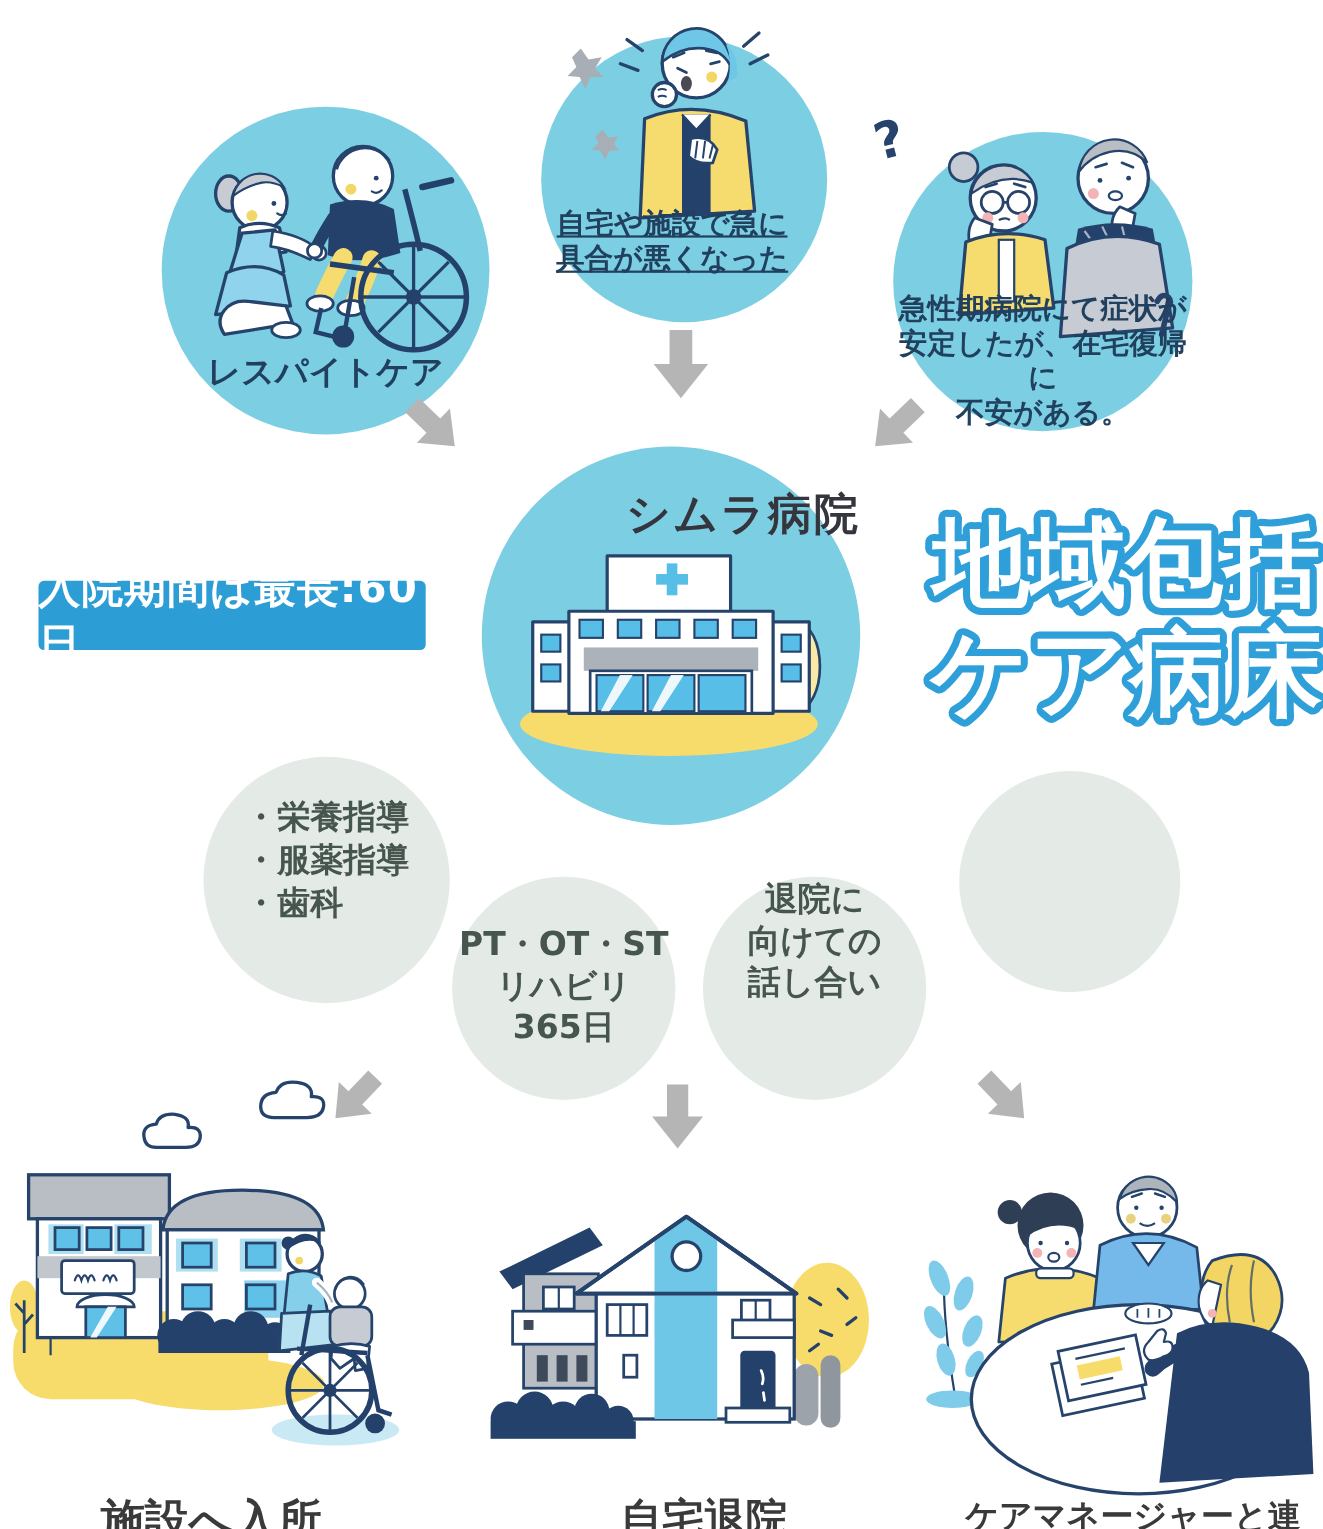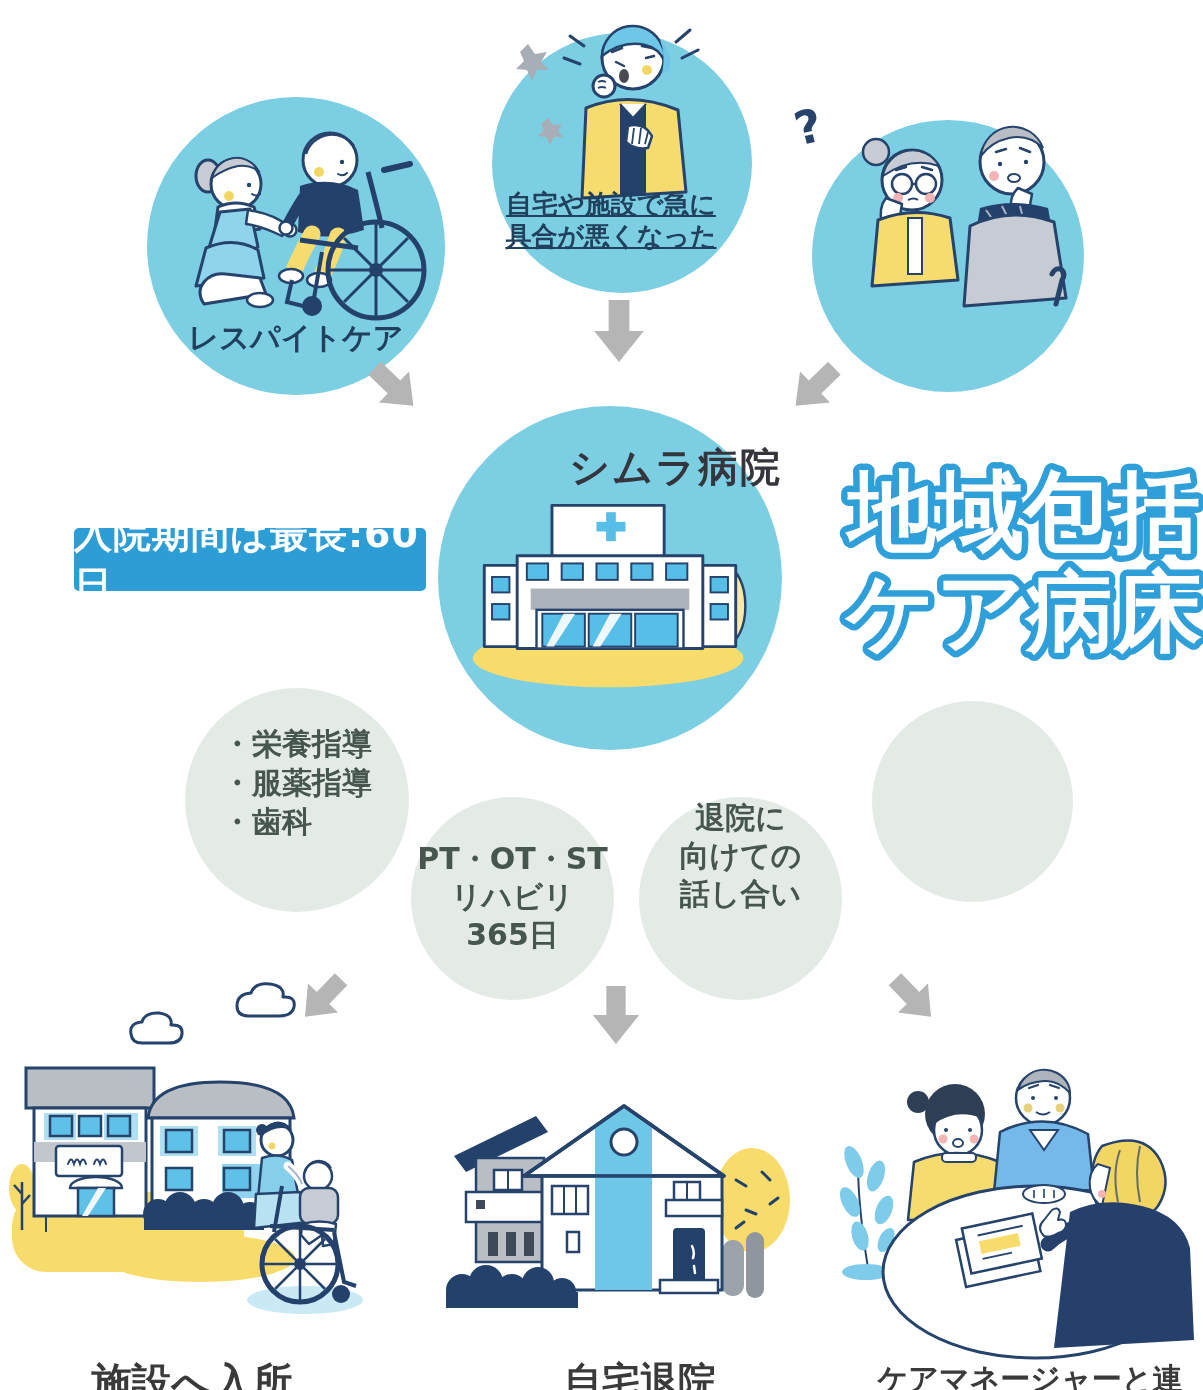--- a/index.html
+++ b/index.html
@@ -7,21 +7,21 @@
           font-family:"DejaVu Sans",sans-serif;}
   .abs{position:absolute;}
   .circle{position:absolute;border-radius:50%;}
   .blue-circle{background:#7CCEE3;}
   .gray-circle{background:#E4EBE7;}
   .circle-text{position:absolute;white-space:pre-line;text-align:center;font-weight:bold;
                color:#20405E;}
   .service-text{position:absolute;white-space:pre-line;font-weight:bold;color:#46564F;}
   .badge{position:absolute;background:#2D9ED5;color:#FFFFFF;font-weight:bold;
          display:flex;align-items:center;justify-content:center;border-radius:5px;
-         letter-spacing:1px;margin-left:39px;}
+         letter-spacing:1px;}
   .hospital-name{position:absolute;text-align:right;font-weight:bold;color:#35353D;
                  letter-spacing:2px;font-family:Liberation Mono, monospace;}
   .outcome-label{position:absolute;text-align:center;font-weight:bold;color:#3A3A3A;line-height:1;}
   .qmark{position:absolute;font-weight:bold;color:#25436B;transform:rotate(-14deg);}
   svg{display:block;overflow:visible;}
 </style>
 </head>
 <body>
 
 <div class="canvas">
@@ -125,20 +125,23 @@
     <circle cx="180" cy="68" r="2.2" fill="#25436B"></circle>
       <circle cx="206" cy="66" r="2.2" fill="#25436B"></circle>
     <circle cx="174" cy="80" r="5" fill="#F2B4B4"></circle>
     <ellipse cx="194" cy="82" rx="6" ry="4" fill="none" stroke="#25436B" stroke-width="2"></ellipse>
     <path d="M198 92 q-10 10 -6 24 l16 4 4 -22z" fill="#FFFFFF" stroke="#25436B" stroke-width="2.5" stroke-linejoin="round"></path>
     <path d="M160 112 q34 -10 68 0 l4 22 -76 2z" fill="#24416B"></path>
     <path d="M166 114 l10 14 M182 110 l8 16 M200 110 l4 16" stroke="#FFFFFF" stroke-width="2" opacity="0.6"></path>
     <path d="M150 130 q40 -20 84 -4 l12 76 -102 8z" fill="#C7CCD4" stroke="#25436B" stroke-width="3" stroke-linejoin="round"></path>
     <path d="M232 178 q4 -8 10 -4 q4 4 0 10 l-6 24" stroke="#25436B" stroke-width="5" fill="none" stroke-linecap="round"></path>
   </svg>
+  <div class="circle-text" style="left:812px;top:266px;width:272px;font-size:26px;line-height:1.22;">急性期病院にて症状が
+安定したが、在宅復帰に
+不安がある。</div>
 
   <svg class="abs" style="left:594px;top:300px;" width="50" height="62" viewBox="0 0 48 60">
     <polygon points="14,0 34,0 34,30 48,30 24,60 0,30 14,30" fill="#B5B5B5"></polygon>
     </svg>
   <svg class="abs" style="left:372px;top:360px;transform:rotate(-46deg);" width="44" height="54" viewBox="0 0 48 60">
     <polygon points="14,0 34,0 34,30 48,30 24,60 0,30 14,30" fill="#B5B5B5"></polygon>
     </svg>
   <svg class="abs" style="left:793px;top:360px;transform:rotate(46deg);" width="44" height="54" viewBox="0 0 48 60">
     <polygon points="14,0 34,0 34,30 48,30 24,60 0,30 14,30" fill="#B5B5B5"></polygon>
     </svg>

